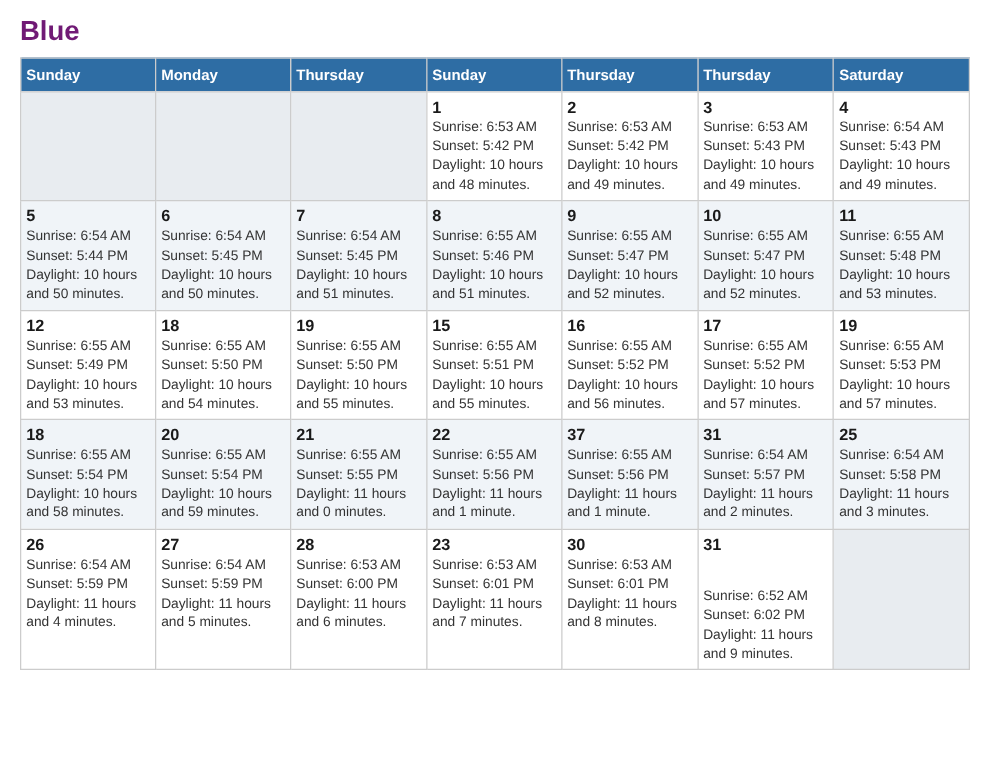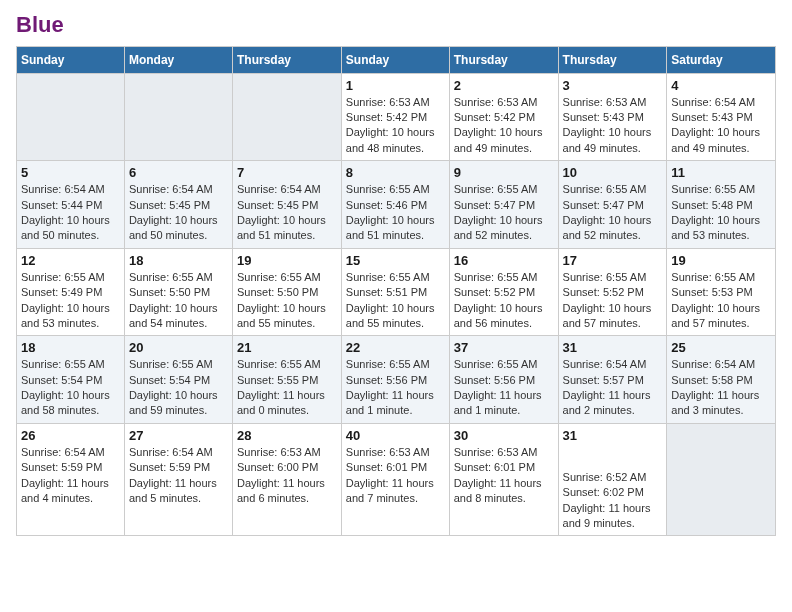--- a/index.html
+++ b/index.html
@@ -308,21 +308,21 @@
 and 5 minutes.</div>
         </td>
         <td>
           <span class="day-num">28</span>
           <div class="day-info" style="white-space: pre-line;">Sunrise: 6:53 AM
 Sunset: 6:00 PM
 Daylight: 11 hours
 and 6 minutes.</div>
         </td>
         <td>
-          <span class="day-num">40</span>
+          <span class="day-num">23</span>
           <div class="day-info" style="white-space: pre-line;">Sunrise: 6:53 AM
 Sunset: 6:01 PM
 Daylight: 11 hours
 and 7 minutes.</div>
         </td>
         <td>
           <span class="day-num">30</span>
           <div class="day-info" style="white-space: pre-line;">Sunrise: 6:53 AM
 Sunset: 6:01 PM
 Daylight: 11 hours

